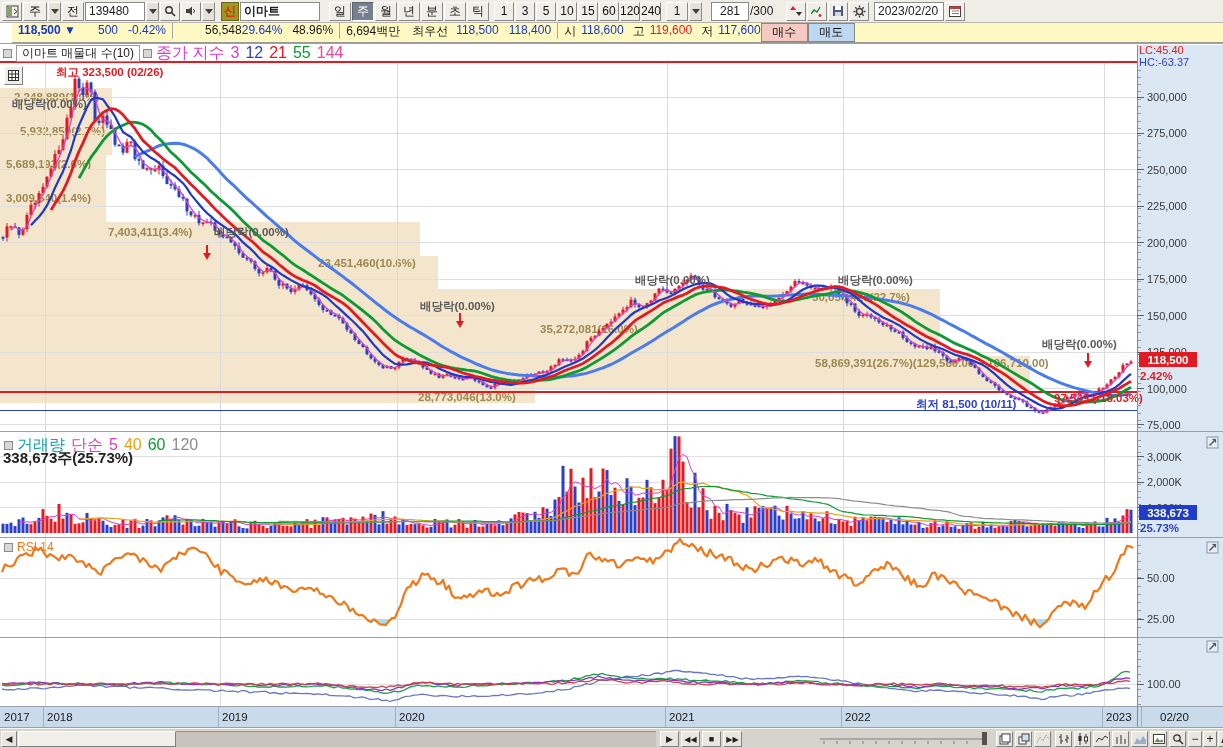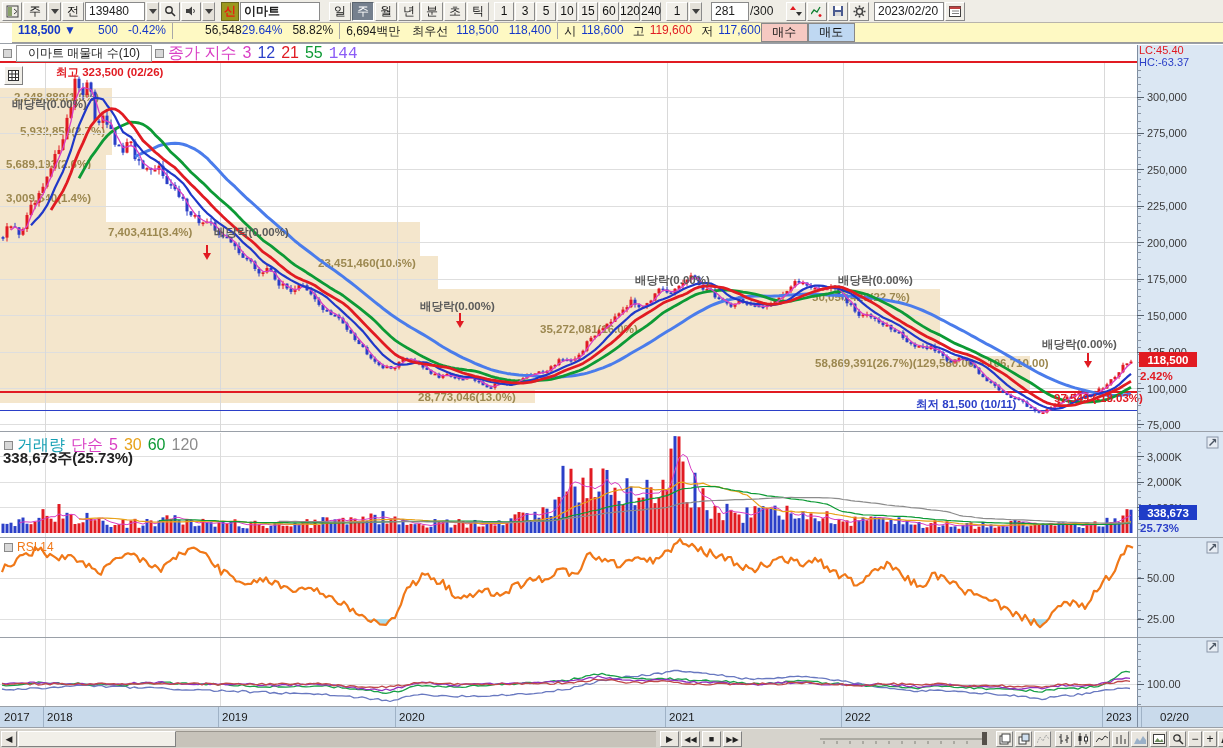--- a/index.html
+++ b/index.html
@@ -26,21 +26,21 @@
              border-bottom:1px solid #9a9a9a;display:flex;font-size:12px;z-index:5;box-sizing:border-box;}
   .statusbar span{white-space:nowrap;}
   .sep{width:1px;height:16px;background:#a8a8a8;margin:0 6px;}
   .blue{color:#1638C8;} .red{color:#E11B22;} .blk{color:#1a1a1a;}
   .trade-btn{height:17px;width:45px;display:flex;align-items:center;justify-content:center;
              border:1px solid #888;font-size:12px;color:#111;}
   .buy{background:#F6C9C2;} .sell{background:#BFD8F2;}
   
   .chart-header{position:absolute;left:0;top:45px;width:1130px;height:16px;display:flex;align-items:center;z-index:4;background:transparent;}
   .bullet{width:7px;height:7px;background:#d8d8d8;border:1px solid #8a8a8a;margin:0 4px 0 3px;display:inline-block;}
-  .hdr-box{border:1px solid #9a9a9a;padding:0 11px;height:15px;display:flex;align-items:center;background:#fff;color:#222;}
+  .hdr-box{border:1px solid #9a9a9a;padding:0 5px;height:15px;display:flex;align-items:center;background:#fff;color:#222;}
   .parts span{margin-right:6px;font-size:16px;}
   .pane-hdr{position:absolute;z-index:4;display:flex;align-items:center;font-size:12px;background:transparent;}
   .pane-sub{position:absolute;z-index:4;font-size:15px;color:#222;font-weight:bold;}
   .grid-btn{position:absolute;left:4px;top:66px;width:17px;height:17px;background:#F0EEE8;
             border:1px solid;border-color:#fff #808080 #808080 #fff;z-index:4;display:flex;align-items:center;justify-content:center;}
   
   .ctrlbar{position:absolute;left:0;top:728px;width:1223px;height:20px;background:#D6D3CC;border-top:1px solid #f6f5f1;z-index:5;}
   .cbtn{position:absolute;top:2px;height:16px;background:#E9E6DF;border:1px solid;border-color:#fff #808080 #808080 #fff;
         box-sizing:border-box;display:flex;align-items:center;justify-content:center;font-size:9px;color:#222;}
   .scroll-track{position:absolute;left:18px;top:2px;width:638px;height:16px;background:#C7C3BA;box-shadow:inset 1px 1px 0 #9a968e;}
@@ -119,21 +119,21 @@
         <div class="tb" style="width: 20px;">240</div>
       </div>
     <div class="spacer4"></div>
     <div class="tb" style="width:22px">
         <span>1</span>
       </div>
     <div class="combo-arrow">
         <div class="tri-down"></div>
       </div>
     <div class="spacer8"></div>
-    <div class="inputbox" style="width:38px;justify-content:flex-start">
+    <div class="inputbox" style="width:38px;justify-content:center">
         <span>281</span>
       </div>
     <div style="width:32px"><span>/300</span></div>
     <div class="spacer4"></div>
     <div class="tb icon">
       <svg width="12" height="12" viewBox="0 0 12 12">
           <polygon points="3,1 6,5 0,5" fill="#E11B22"></polygon>
           <polygon points="9,11 12,7 6,7" fill="#303030"></polygon>
         </svg>
     </div>
@@ -180,21 +180,21 @@
     </div>
   </div>
 
   <div class="statusbar">
     <span class="blue" style="margin-left:6px;font-weight:bold"><span>118,500</span> <span>▼</span></span>
     <span class="blue" style="margin-left:22px">500</span>
     <span class="blue" style="margin-left:10px">-0.42%</span>
     <span class="sep"></span>
     <span class="blk" style="margin-left:26px">56,548</span>
     <span class="blue" style="">29.64%</span>
-    <span class="blk" style="margin-left:10px">58.82%</span>
+    <span class="blk" style="margin-left:10px">48.96%</span>
     <span class="sep"></span>
     <span class="blk">6,694백만</span>
     <span class="blk" style="margin-left:12px">최우선</span>
     <span class="blue" style="margin-left:8px">118,500</span>
     <span class="blue" style="margin-left:10px">118,400</span>
     <span class="sep"></span>
     <span class="blk">시</span>
     <span class="blue" style="margin-left:5px">118,600</span>
     <span class="blk" style="margin-left:9px">고</span>
     <span class="red" style="margin-left:5px">119,600</span>
@@ -205,36 +205,36 @@
       </div>
     <div class="trade-btn sell">
         <span>매도</span>
       </div>
   </div>
 
   <div class="chart-header">
     <span class="bullet"></span>
     <span class="hdr-box">이마트 매물대 수(10)</span>
     <span class="bullet"></span>
-    <span class="parts" id="price-ma-parts"><span style="color: rgb(217, 62, 196);">종가 지수</span><span style="color: rgb(217, 62, 196);">3</span><span style="color: rgb(43, 63, 200);">12</span><span style="color: rgb(225, 27, 34);">21</span><span style="color: rgb(13, 154, 53);">55</span><span style="color: #8b5cf6; font-family: Liberation Mono, monospace;">144</span></span>
+    <span class="parts" id="price-ma-parts"><span style="color: rgb(217, 62, 196);">종가 지수</span><span style="color: rgb(217, 62, 196);">3</span><span style="color: rgb(43, 63, 200);">12</span><span style="color: rgb(225, 27, 34);">21</span><span style="color: rgb(13, 154, 53);">55</span><span style="color: #ec4899;">144</span></span>
   </div>
 
   <div class="grid-btn">
     <svg width="11" height="11" viewBox="0 0 11 11">
         <rect x="0.5" y="0.5" width="10" height="10" fill="#fff" stroke="#303030"></rect>
         <line x1="0.5" y1="4" x2="10.5" y2="4" stroke="#303030"></line>
         <line x1="0.5" y1="7.5" x2="10.5" y2="7.5" stroke="#303030"></line>
         <line x1="4" y1="0.5" x2="4" y2="10.5" stroke="#303030"></line>
         <line x1="7.5" y1="0.5" x2="7.5" y2="10.5" stroke="#303030"></line>
       </svg>
   </div>
 
   <div class="pane-hdr" style="left:1px;top:435px">
     <span class="bullet"></span>
-    <span class="parts" id="volume-header-parts"><span style="color: rgb(20, 160, 180);">거래량</span><span style="color: rgb(217, 62, 196);">단순</span><span style="color: rgb(217, 62, 196);">5</span><span style="color: rgb(232, 162, 26);">30</span><span style="color: rgb(13, 154, 53);">60</span><span style="color: rgb(140, 140, 140);">120</span></span>
+    <span class="parts" id="volume-header-parts"><span style="color: rgb(20, 160, 180);">거래량</span><span style="color: rgb(217, 62, 196);">단순</span><span style="color: rgb(217, 62, 196);">5</span><span style="color: rgb(232, 162, 26);">40</span><span style="color: rgb(13, 154, 53);">60</span><span style="color: rgb(140, 140, 140);">120</span></span>
   </div>
   <div class="pane-sub" style="left:3px;top:449px">338,673주(25.73%)</div>
 
   <div class="pane-hdr" style="left:1px;top:540px">
     <span class="bullet"></span>
     <span id="rsi-header" style="color: rgb(240, 120, 24);">RSI 14</span>
   </div>
 
 
   <svg id="csvg" width="1223" height="748" style="position:absolute;left:0;top:0;z-index:1">

